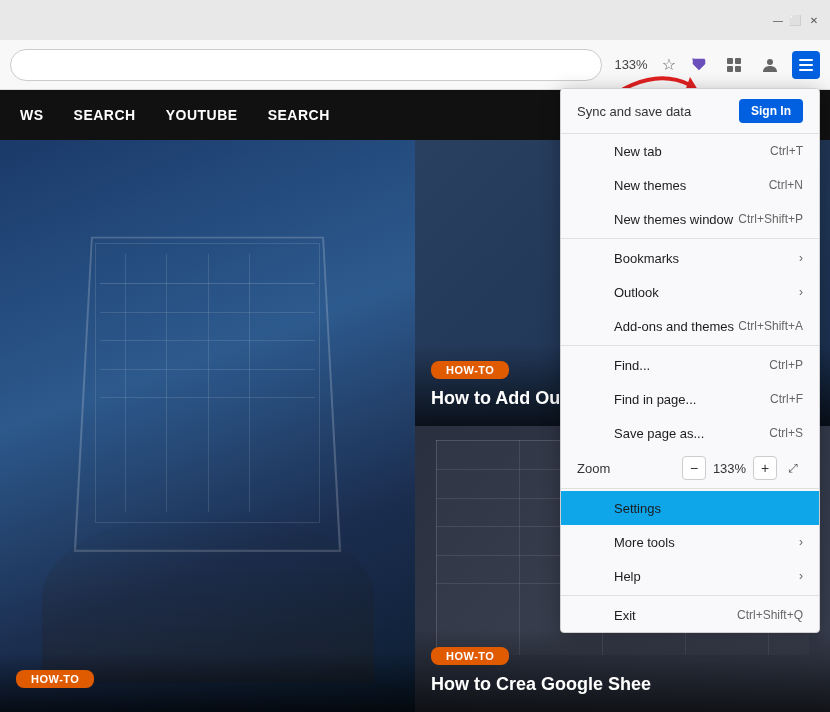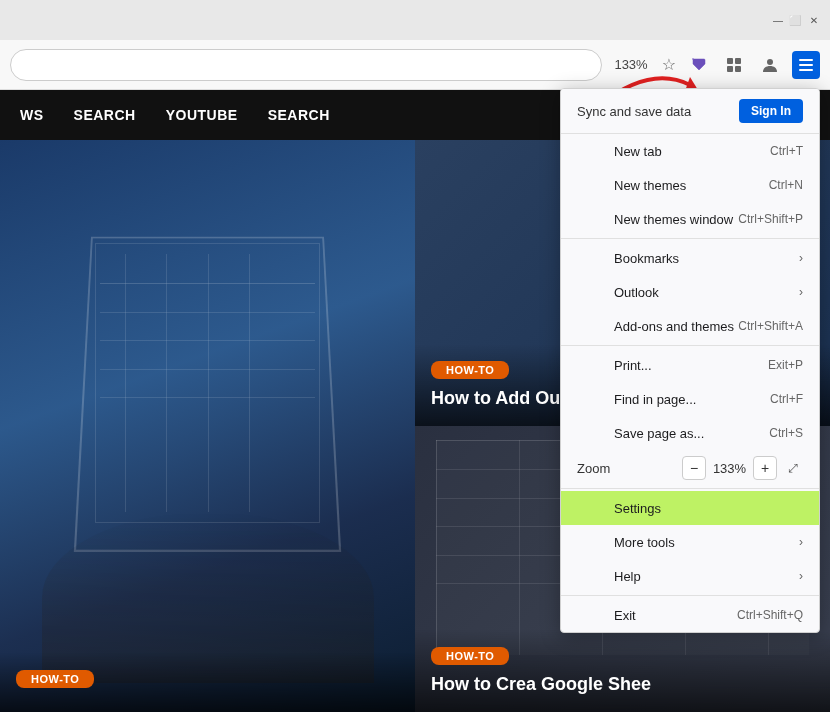--- a/index.html
+++ b/index.html
@@ -253,21 +253,21 @@
       align-items: center;
       justify-content: space-between;
       padding: 8px 16px;
       cursor: pointer;
       font-size: 13px;
       color: #1c1c1e;
       min-height: 34px;
     }
 
     .menu-item.highlighted {
-      background: #bef264;
+      background: #0ea5e9;
     }
 
     .menu-item-label {
       font-size: 13px;
       margin-left: 37px;
     }
 
     .menu-item-shortcut {
       font-size: 12px;
       color: #666;
@@ -503,22 +503,22 @@
 
 
   <div class="menu-item">
     <span class="menu-item-label">Add-ons and themes</span>
     <span class="menu-item-shortcut">Ctrl+Shift+A</span>
   </div>
 
   <div class="menu-separator"></div>
 
   <div class="menu-item">
-    <span class="menu-item-label">Print...</span>
-    <span class="menu-item-shortcut">Exit+P</span>
+    <span class="menu-item-label">Find...</span>
+    <span class="menu-item-shortcut">Ctrl+P</span>
   </div>
 
   <div class="menu-item">
     <span class="menu-item-label">Find in page...</span>
     <span class="menu-item-shortcut">Ctrl+F</span>
   </div>
 
   <div class="menu-item">
     <span class="menu-item-label">Save page as...</span>
     <span class="menu-item-shortcut">Ctrl+S</span>

